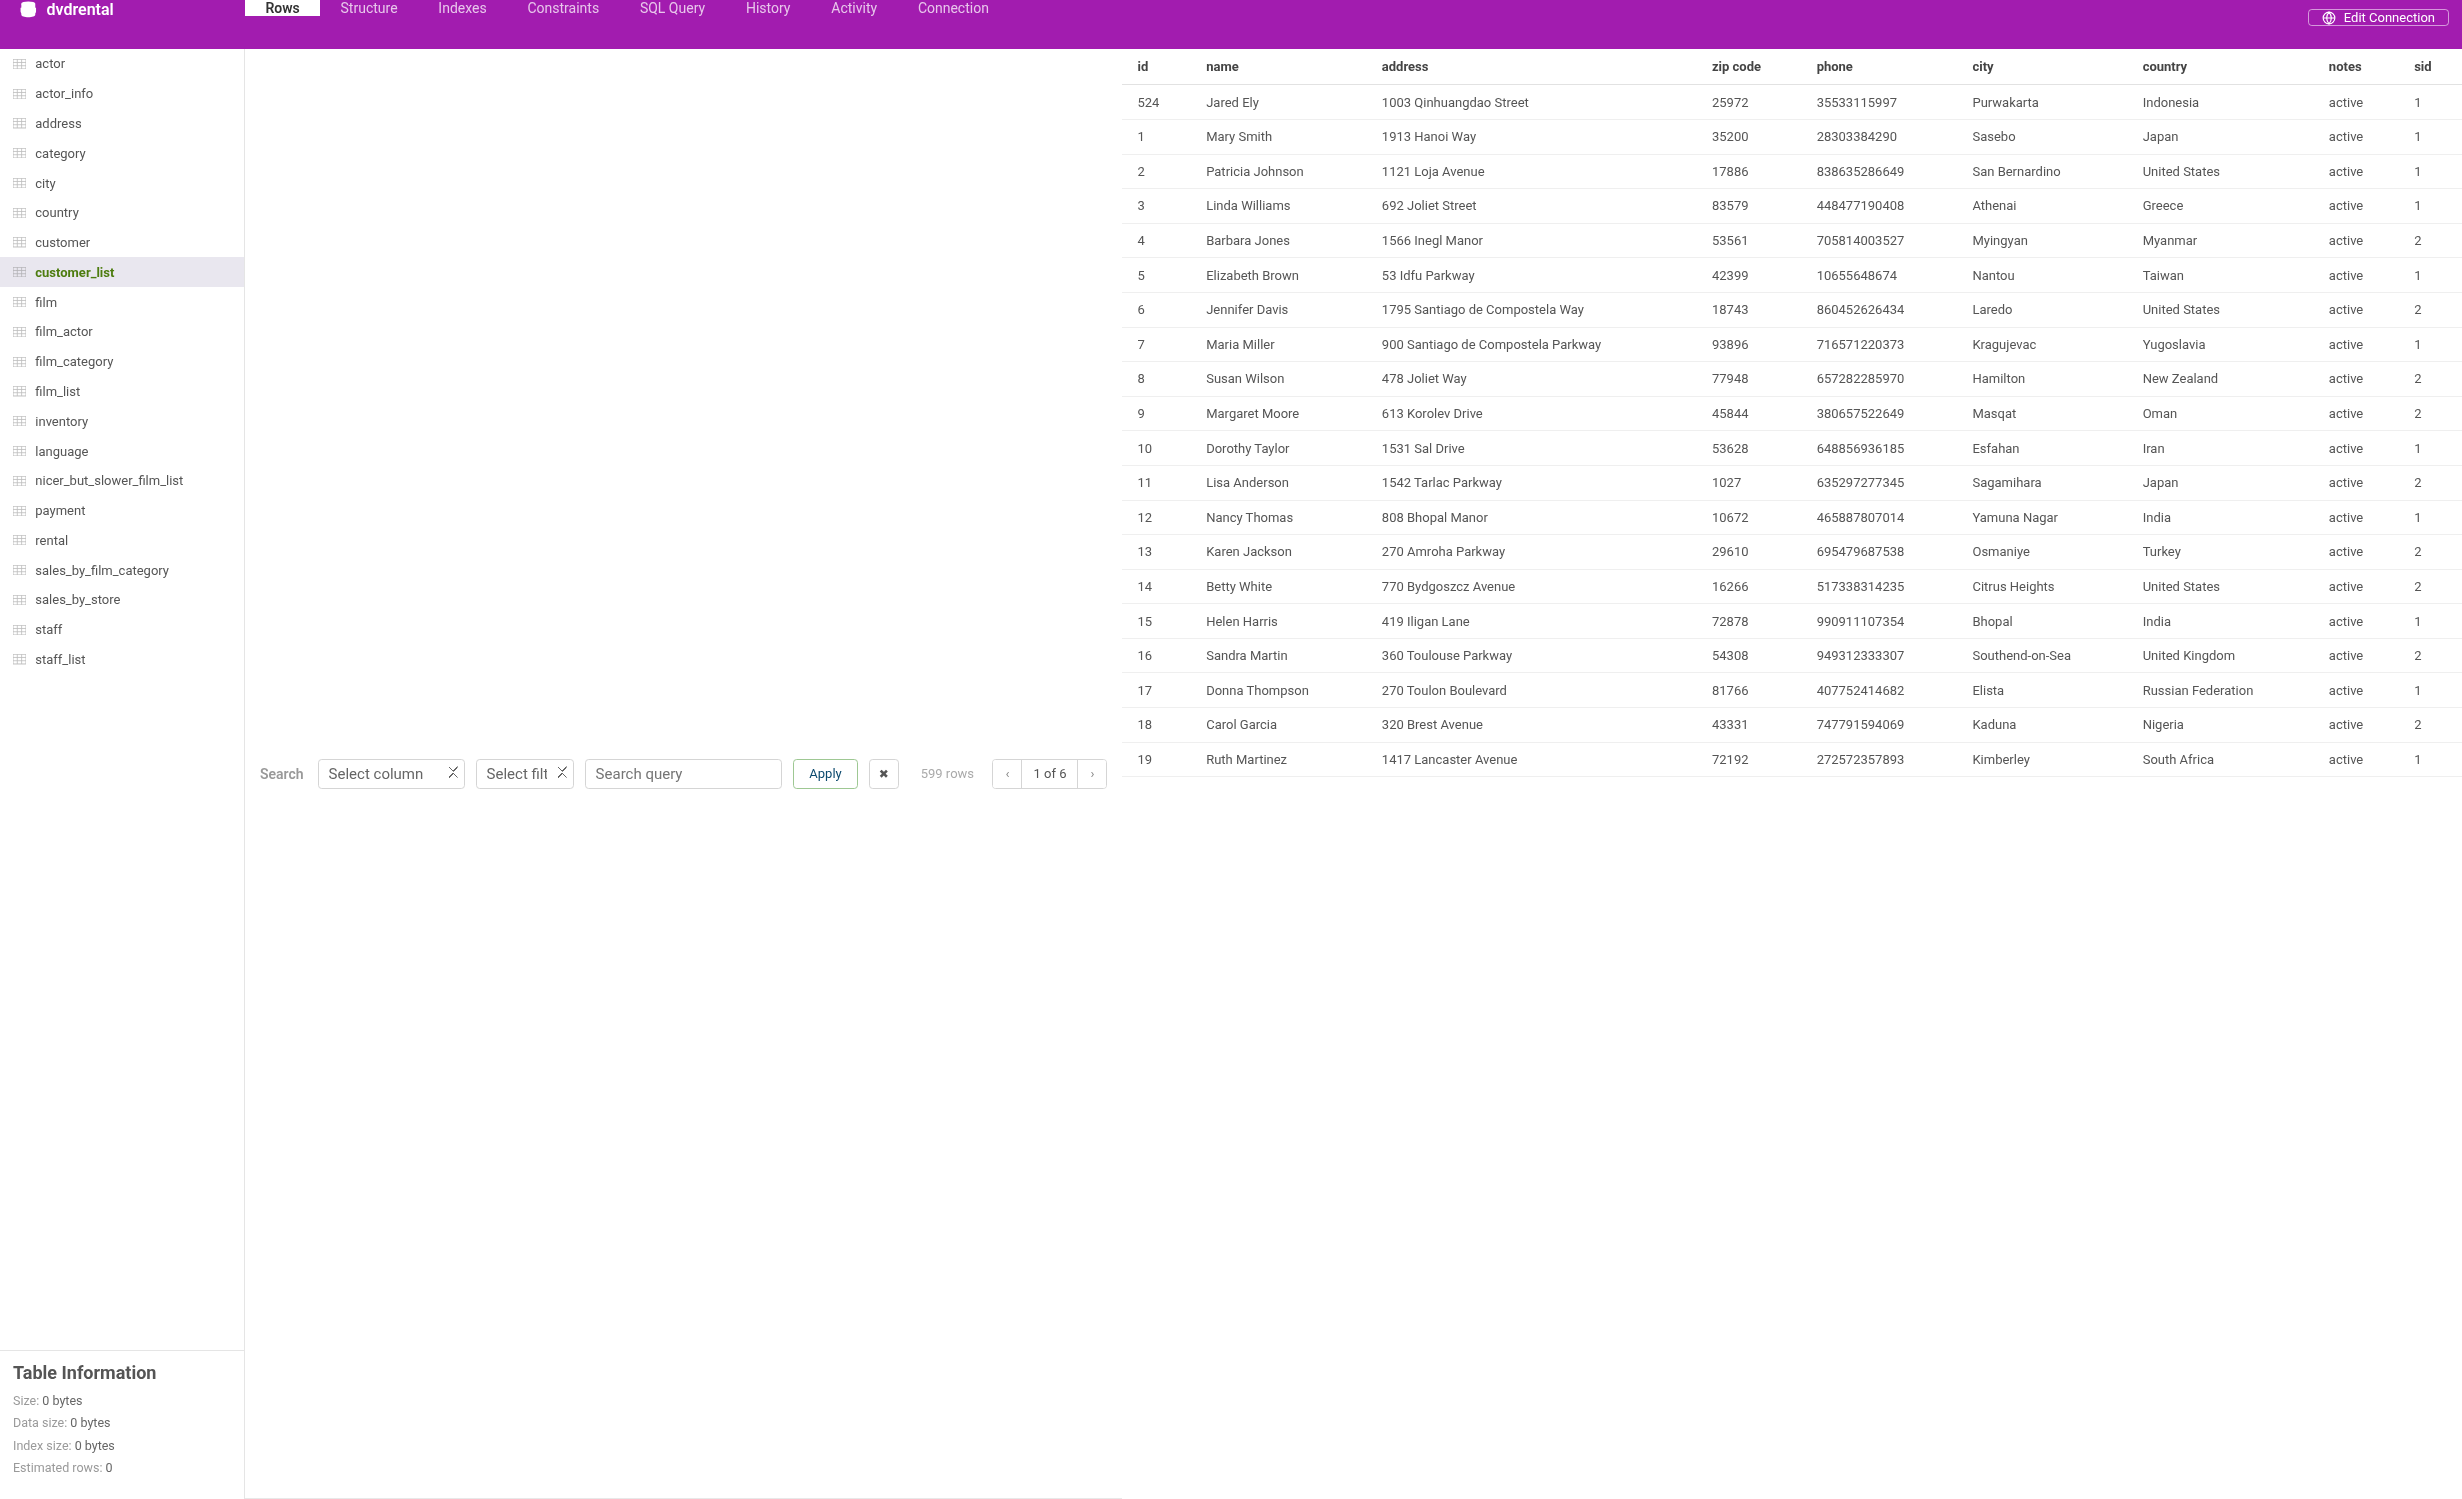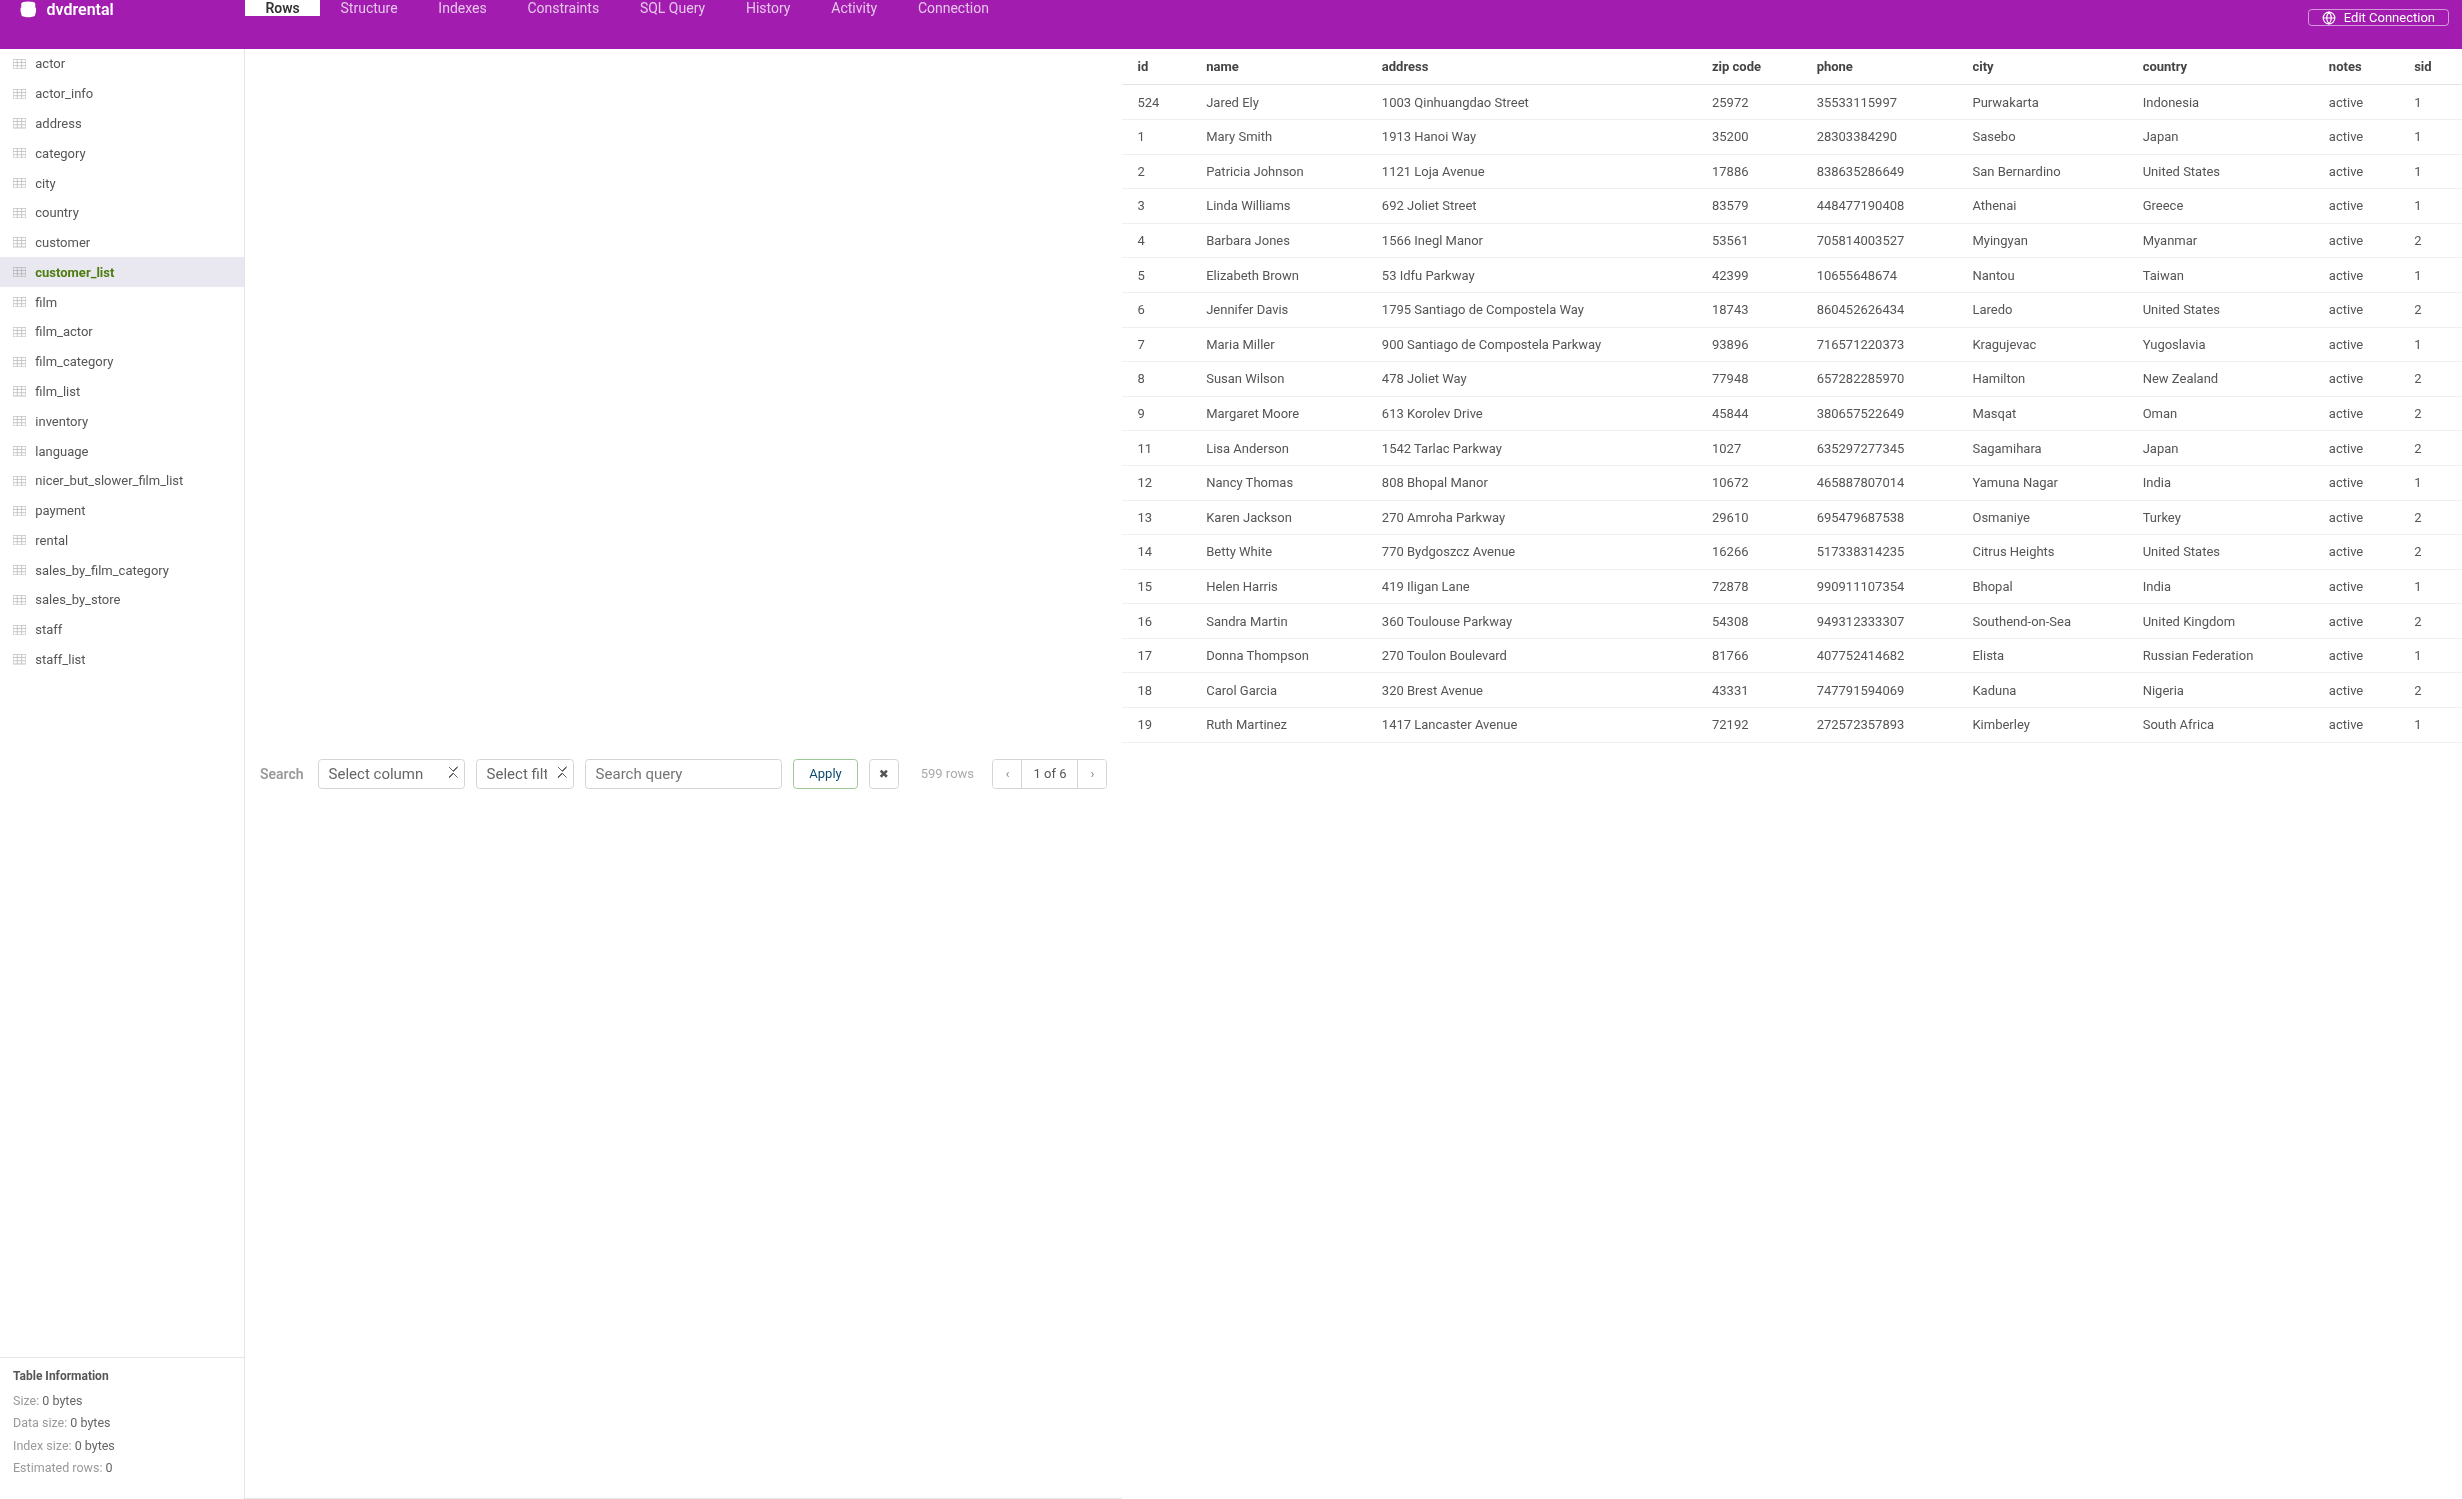--- a/index.html
+++ b/index.html
@@ -17,21 +17,21 @@
 .edit-conn svg { width:14px; height:14px; }
 
 
 .main { display:flex; height:calc(100vh - 49px); }
 .sidebar { width:245px; flex-shrink:0; border-right:0.9px solid #e5e5e5; display:flex; flex-direction:column; overflow:auto; }
 .side-list { flex:1; overflow:auto; }
 .side-item { display:flex; align-items:center; gap:9.3px; padding:7.4px 13px; color:#555; cursor:pointer; font-size:13px; }
 .side-item.active { background:#e9e7ef; color:#4d7c0f; font-weight:700; }
 .side-item svg { width:13px; height:10.2px; opacity:.55; flex-shrink:0;}
 .side-info { border-top:0.9px solid #e5e5e5; padding:11px 13px 16.7px; }
-.side-info-title { font-weight:700; font-size:12px; color:#555; margin-bottom:9.3px;}
+.side-info-title { font-weight:700; font-size:18px; color:#555; margin-bottom:9.3px;}
 .side-info-row { font-size:12.5px; color:#9a9a9a; margin-bottom:7.4px;}
 .side-info-row b { color:#666; font-weight:400;}
 
 
 .content { flex:1; display:flex; flex-direction:row; overflow:hidden; }
 .searchbar { display:flex; align-items:center; gap:11px; padding:12px 15px; border-bottom:0.9px solid #e8e8e8; }
 .search-label { color:#999; font-weight:600; font-size:14px; margin-right:3.7px;}
 .sel { position:relative; }
 .sel select, .sq-input { height:30px; border:0.9px solid #d5d5d5; border-radius:3.7px; padding:0 26px 0 9.3px; font-size:15px; color:#666; background:#fff; appearance:none;}
 .sel-col select { width:147px; }
@@ -462,20 +462,31 @@
               <td>Margaret Moore</td>
               <td>613 Korolev Drive</td>
               <td>45844</td>
               <td>380657522649</td>
               <td>Masqat</td>
               <td>Oman</td>
               <td>active</td>
               <td>2</td>
             </tr>
             <tr>
+              <td>10</td>
+              <td>Dorothy Taylor</td>
+              <td>1531 Sal Drive</td>
+              <td>53628</td>
+              <td>648856936185</td>
+              <td>Esfahan</td>
+              <td>Iran</td>
+              <td>active</td>
+              <td>1</td>
+            </tr>
+            <tr>
               <td>11</td>
               <td>Lisa Anderson</td>
               <td>1542 Tarlac Parkway</td>
               <td>1027</td>
               <td>635297277345</td>
               <td>Sagamihara</td>
               <td>Japan</td>
               <td>active</td>
               <td>2</td>
             </tr>

